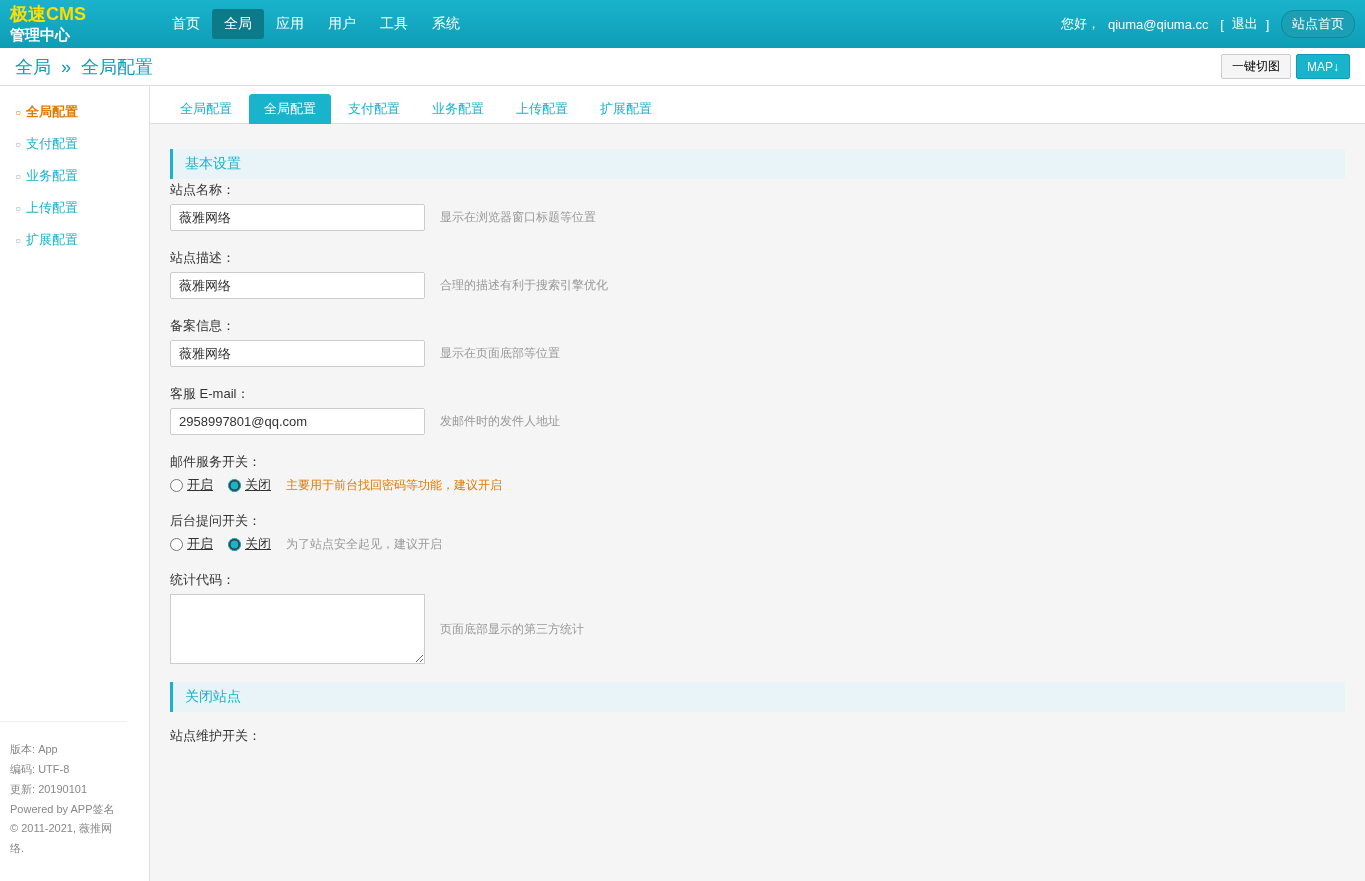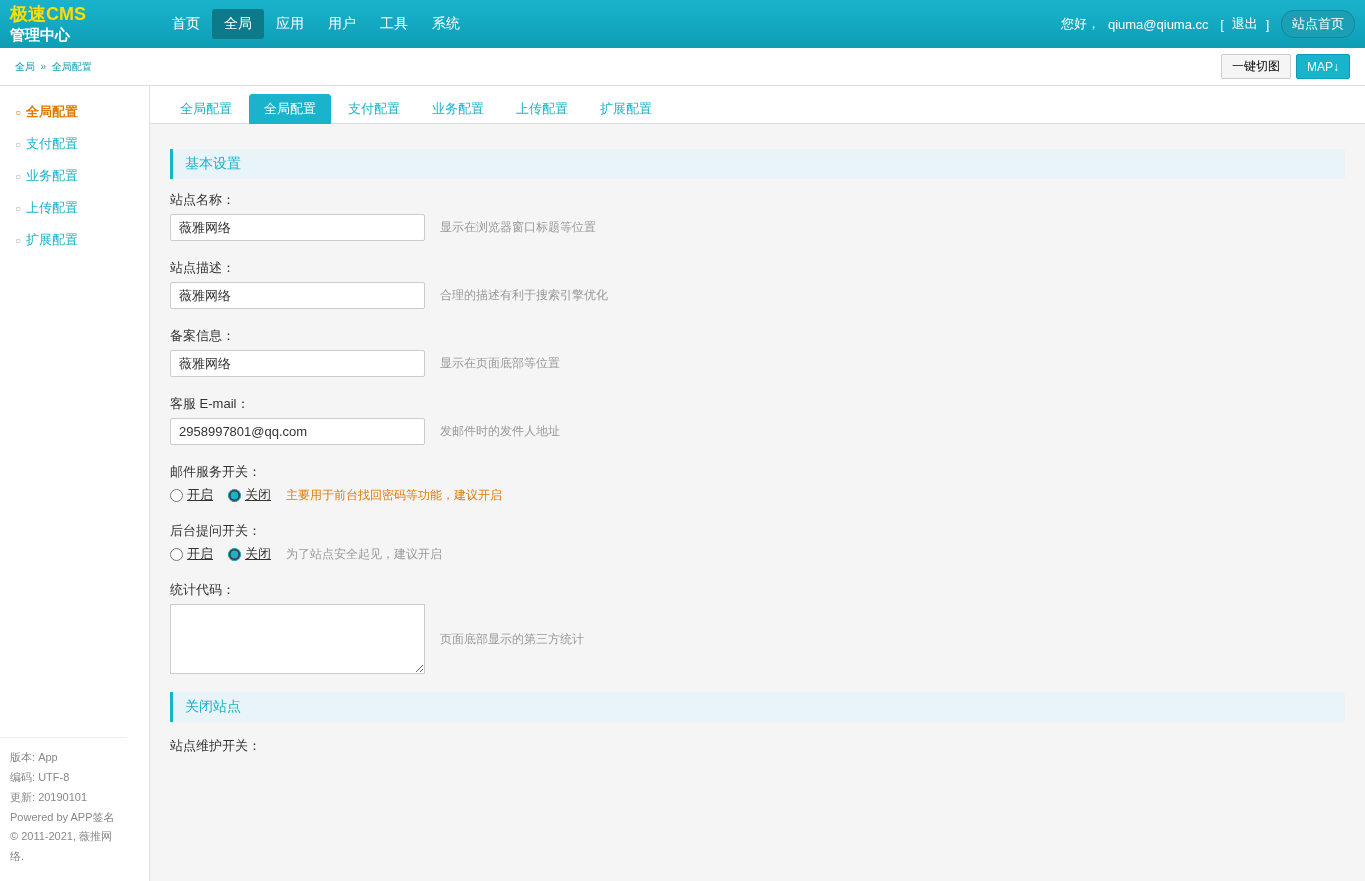--- a/index.html
+++ b/index.html
@@ -56,21 +56,21 @@
 
     
     #breadcrumb-bar {
       background: white;
       border-bottom: 1px solid #ddd;
       padding: 6px 15px;
       display: flex;
       justify-content: space-between;
       align-items: center;
     }
-    .breadcrumb { color: #666; font-size: 10px; }
+    .breadcrumb { color: #666; font-size: 18px; }
     .breadcrumb span { color: #0e9db5; }
     #breadcrumb-actions { display: flex; gap: 5px; border-radius: 11px; }
     .btn-yijian {
       background: #f5f5f5;
       border: 1px solid #ccc;
       padding: 3px 10px;
       cursor: pointer;
       font-size: 12px;
       border-radius: 2px;
     }
@@ -105,21 +105,21 @@
       gap: 5px;
     }
     .sidebar-item.active { color: #e07a00; font-weight: bold; }
     .sidebar-item::before { content: "○"; font-size: 10px; color: #aaa; }
     .sidebar-item.active::before { content: "○"; color: #e07a00; }
     #sidebar-footer {
       position: absolute;
       bottom: 10px;
       left: 0;
       width: 127px;
-      padding: 10px 10px;
+      padding: 18px 10px;
       font-size: 11px;
       color: #888;
       line-height: 1.8;
       border-top: 1px solid #eee;
     }
 
     
     #content {
       flex: 1;
       background: #f5f5f5;
@@ -153,21 +153,21 @@
     
     #form-content {
       padding: 15px 20px;
     }
     .section-header {
       background: #e8f4f8;
       border-left: 3px solid #1ab3cc;
       padding: 6px 12px;
       font-size: 14px;
       color: #1ab3cc;
-      margin-bottom: 12px;
+      margin-bottom: 2px;
       margin-top: 10px;
     }
     .form-row {
       margin-bottom: 18px;
     }
     .form-label {
       font-size: 13px;
       color: #333;
       margin-bottom: 5px;
       font-weight: normal;

